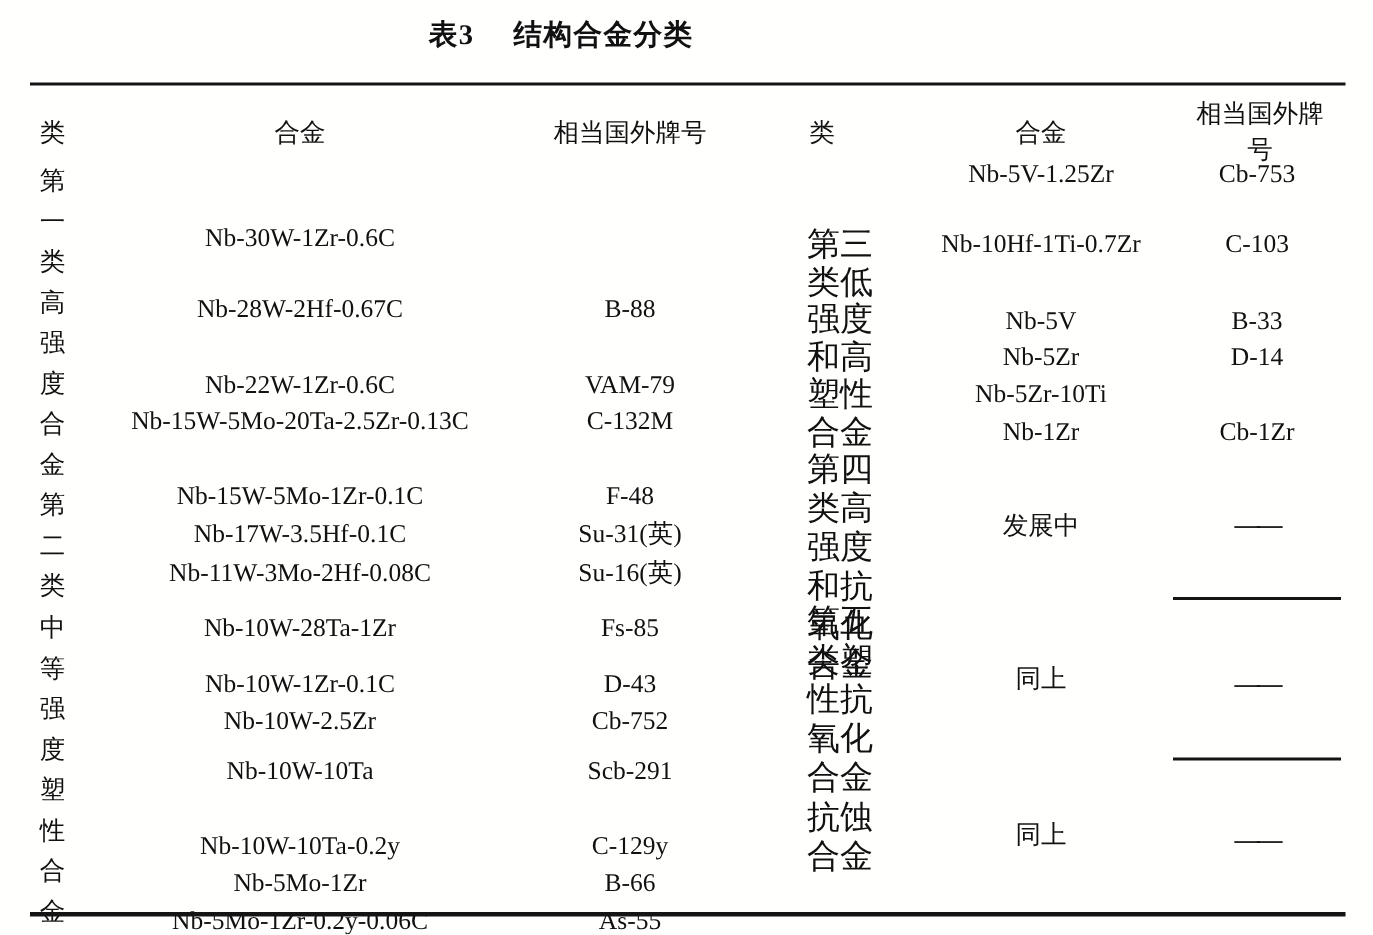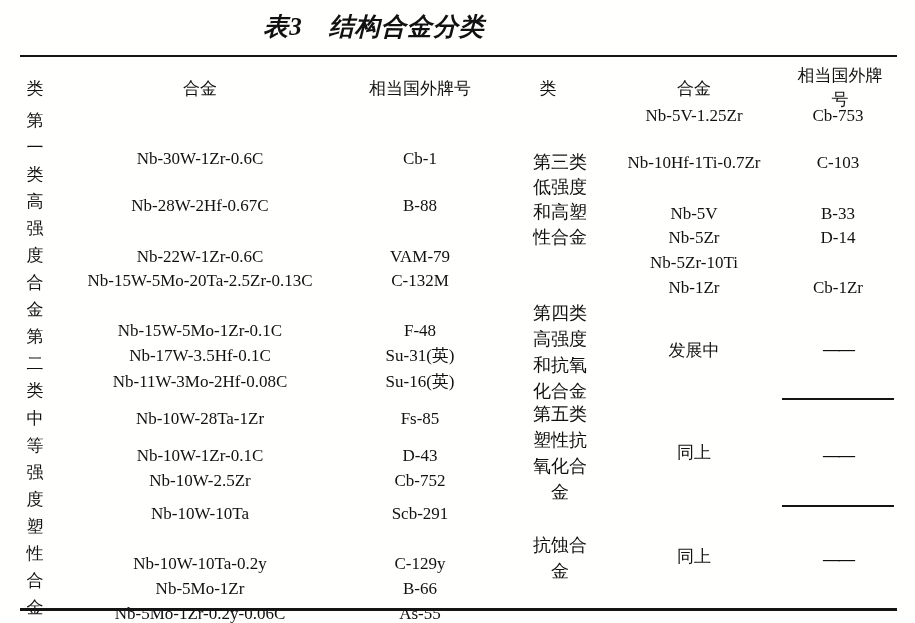--- a/index.html
+++ b/index.html
@@ -1,33 +1,33 @@
 <!DOCTYPE html>
 <html><head>
 <meta charset="utf-8">
 <style>
   html,body{margin:0;padding:0;background:#ffffff;}
   #page{position:relative;width:915px;height:623px;background:#fffffe;
         font-family:"Liberation Serif","DejaVu Serif",serif;color:#111;overflow:hidden;}
   .abs{position:absolute;}
   .title{top:10px;left:0;width:748px;display:flex;justify-content:center;
-         font-weight:bold;font-size:25px;letter-spacing:1px;font-style:italic;}
+         font-weight:bold;font-size:19px;letter-spacing:1px;}
   .title .gap{display:inline-block;width:26px;}
   .rule{background:#141414;}
   .cell{display:flex;align-items:center;justify-content:center;font-size:17px;line-height:1;}
   .hdr{font-size:17px;}
   .row{position:absolute;left:60px;height:26px;display:flex;margin-top:43px;}
   .alloy-l{width:280px;}
   .grade-l{width:150px;margin-left:5px;}
   .rrow{position:absolute;left:617px;height:26px;display:flex;}
   .alloy-r{width:154px;}
   .grade-r{width:110px;margin-left:12px;}
   .vstrip{left:20px;top:109px;height:510px;width:30px;display:flex;flex-direction:column;
           justify-content:space-between;align-items:center;font-size:17px;}
-  .catbox{left:532px;width:56px;text-align:center;font-size:18px;}
+  .catbox{left:532px;width:56px;text-align:center;font-size:22px;}
   .lh25{line-height:25px;} .lh26{line-height:26px;}
   .hdr2{left:790px;top:64px;width:100px;text-align:center;font-size:17px;line-height:24px;}
   .dash{letter-spacing:-2px;font-weight:bold;}
   .colsep{left:782px;width:112px;height:2px;background:#141414;}
 </style>
 </head>
 <body>
 
 <div id="page">
 
@@ -63,21 +63,20 @@
       <span>强</span>
       <span>度</span>
       <span>塑</span>
       <span>性</span>
       <span>合</span>
       <span>金</span>
     </div>
 
   <div class="row" style="top:102px">
     <div class="cell alloy-l">Nb-30W-1Zr-0.6C</div>
-    <div class="cell grade-l">Cb-1</div>
   </div>
   <div class="row" style="top:149px">
     <div class="cell alloy-l">Nb-28W-2Hf-0.67C</div>
     <div class="cell grade-l">B-88</div>
   </div>
   <div class="row" style="top:200px">
     <div class="cell alloy-l">Nb-22W-1Zr-0.6C</div>
     <div class="cell grade-l">VAM-79</div>
   </div>
   <div class="row" style="top:224px">

